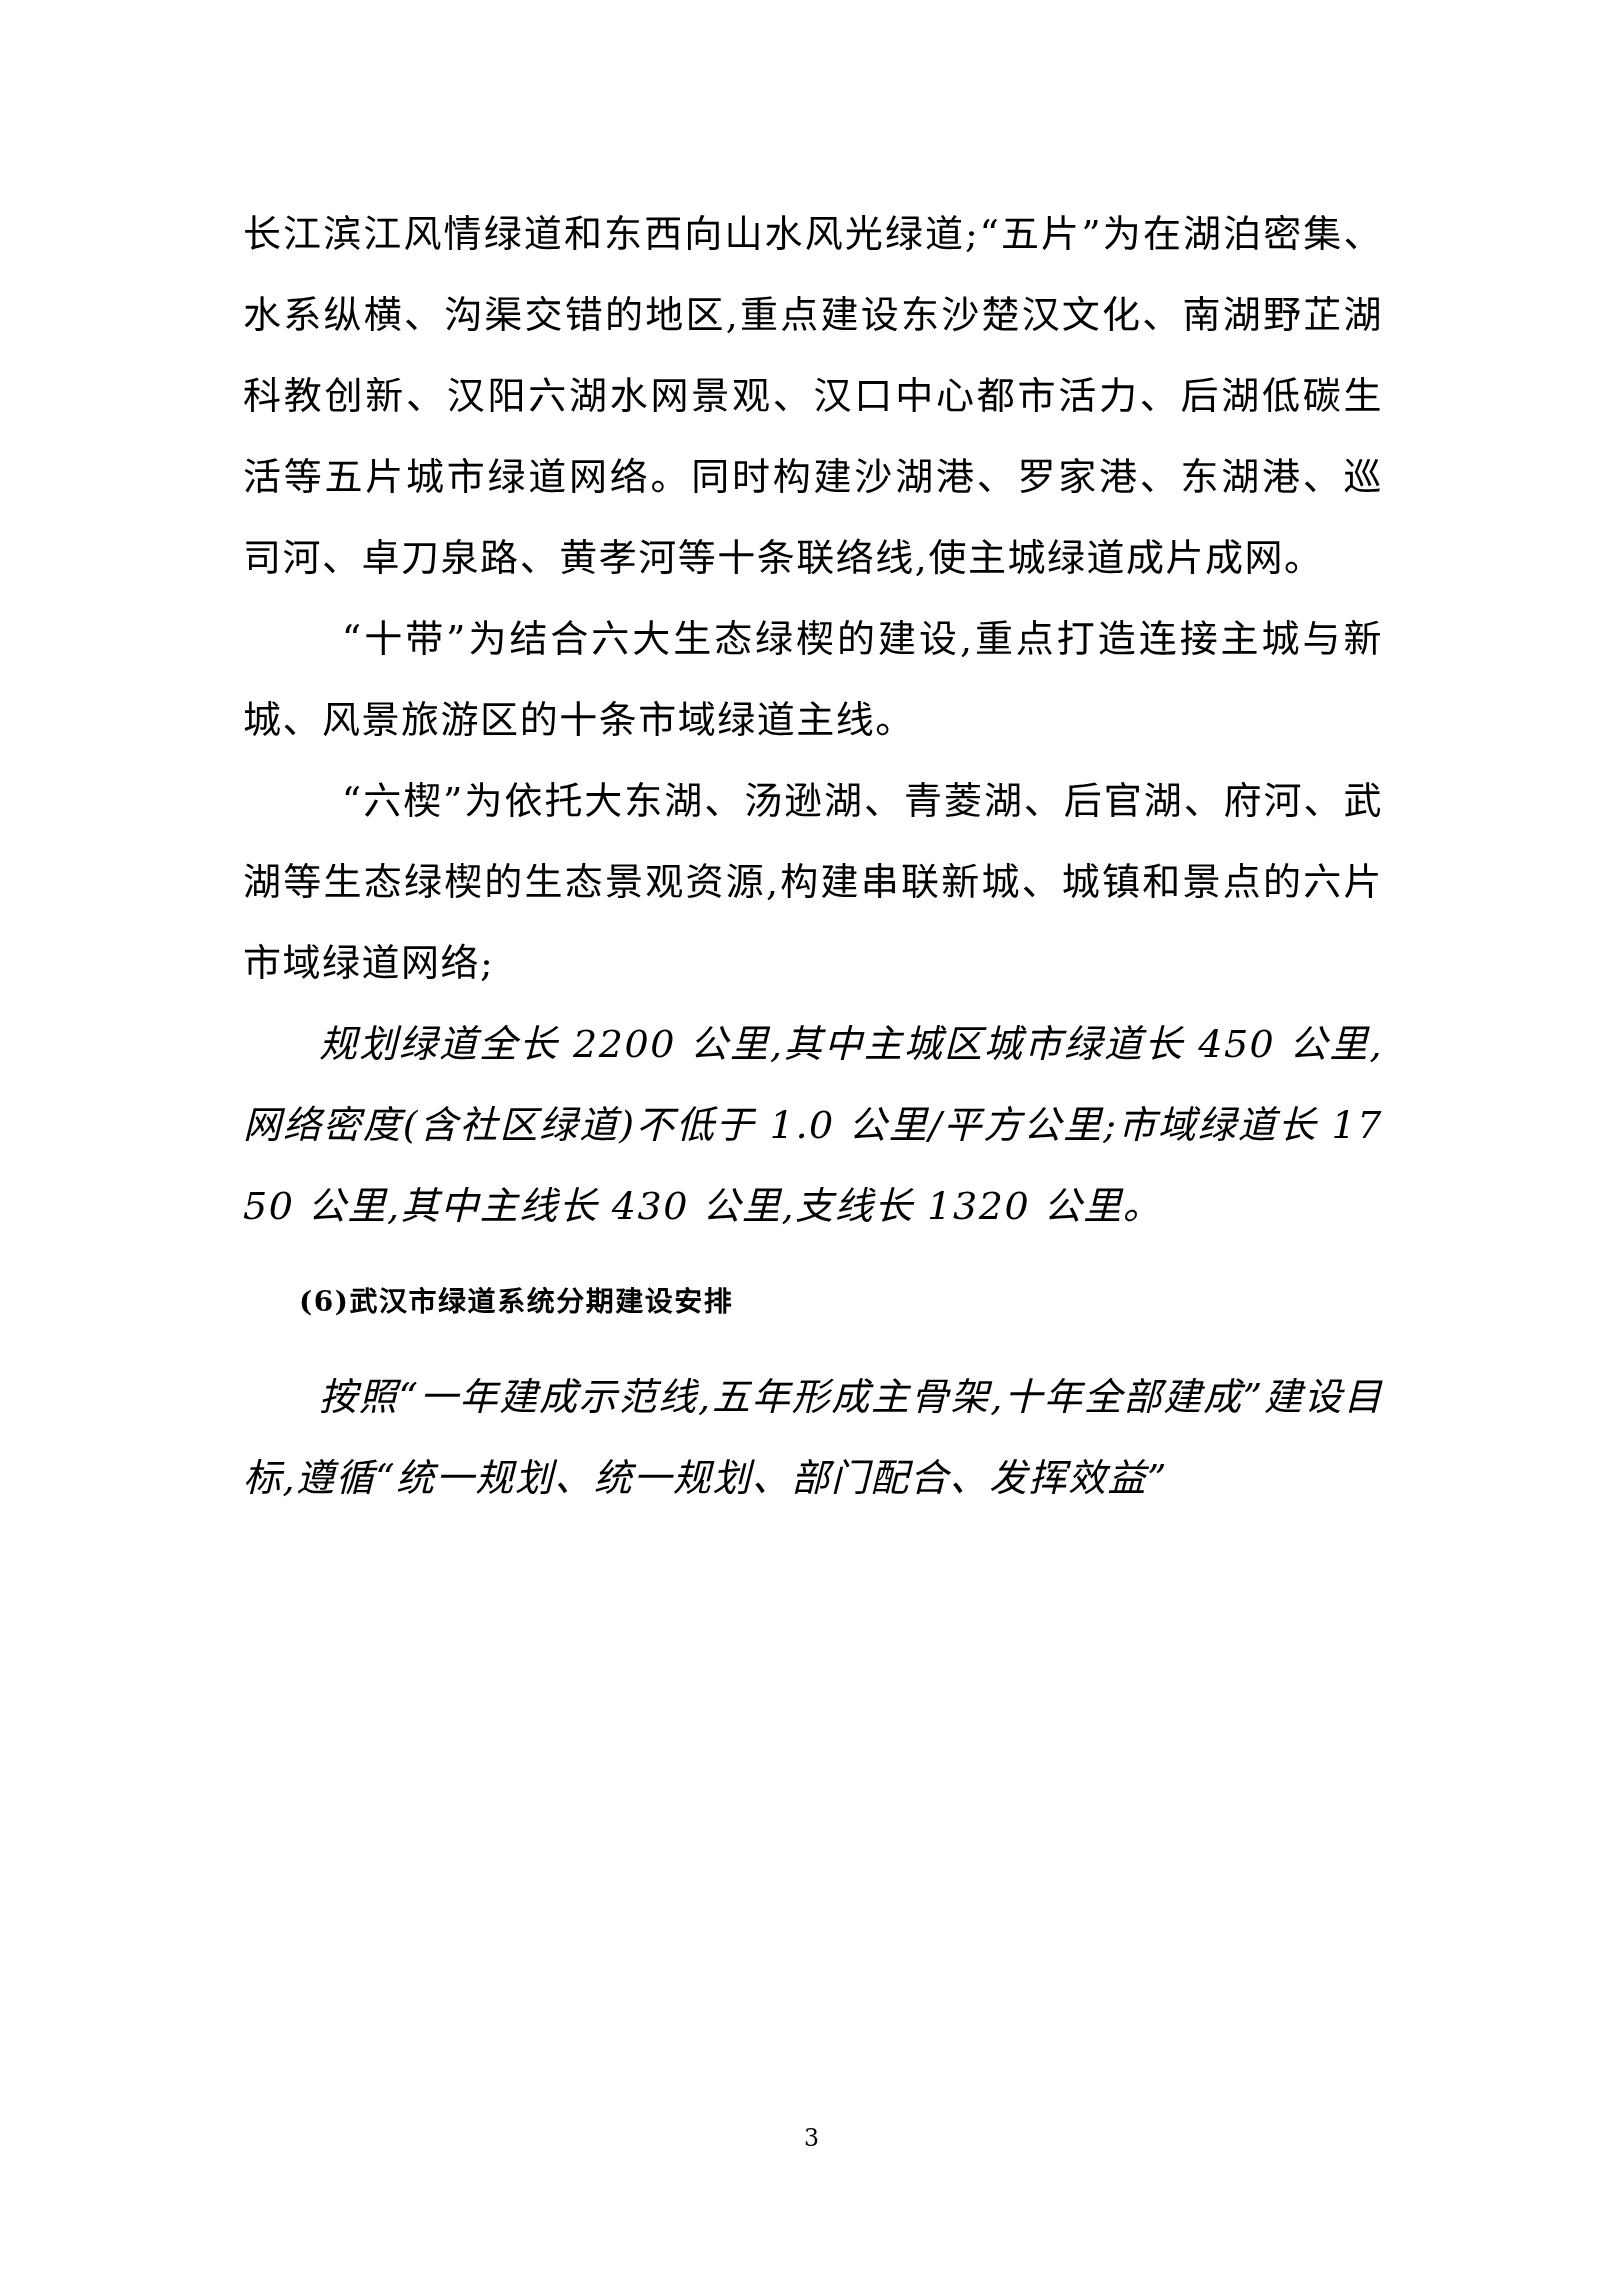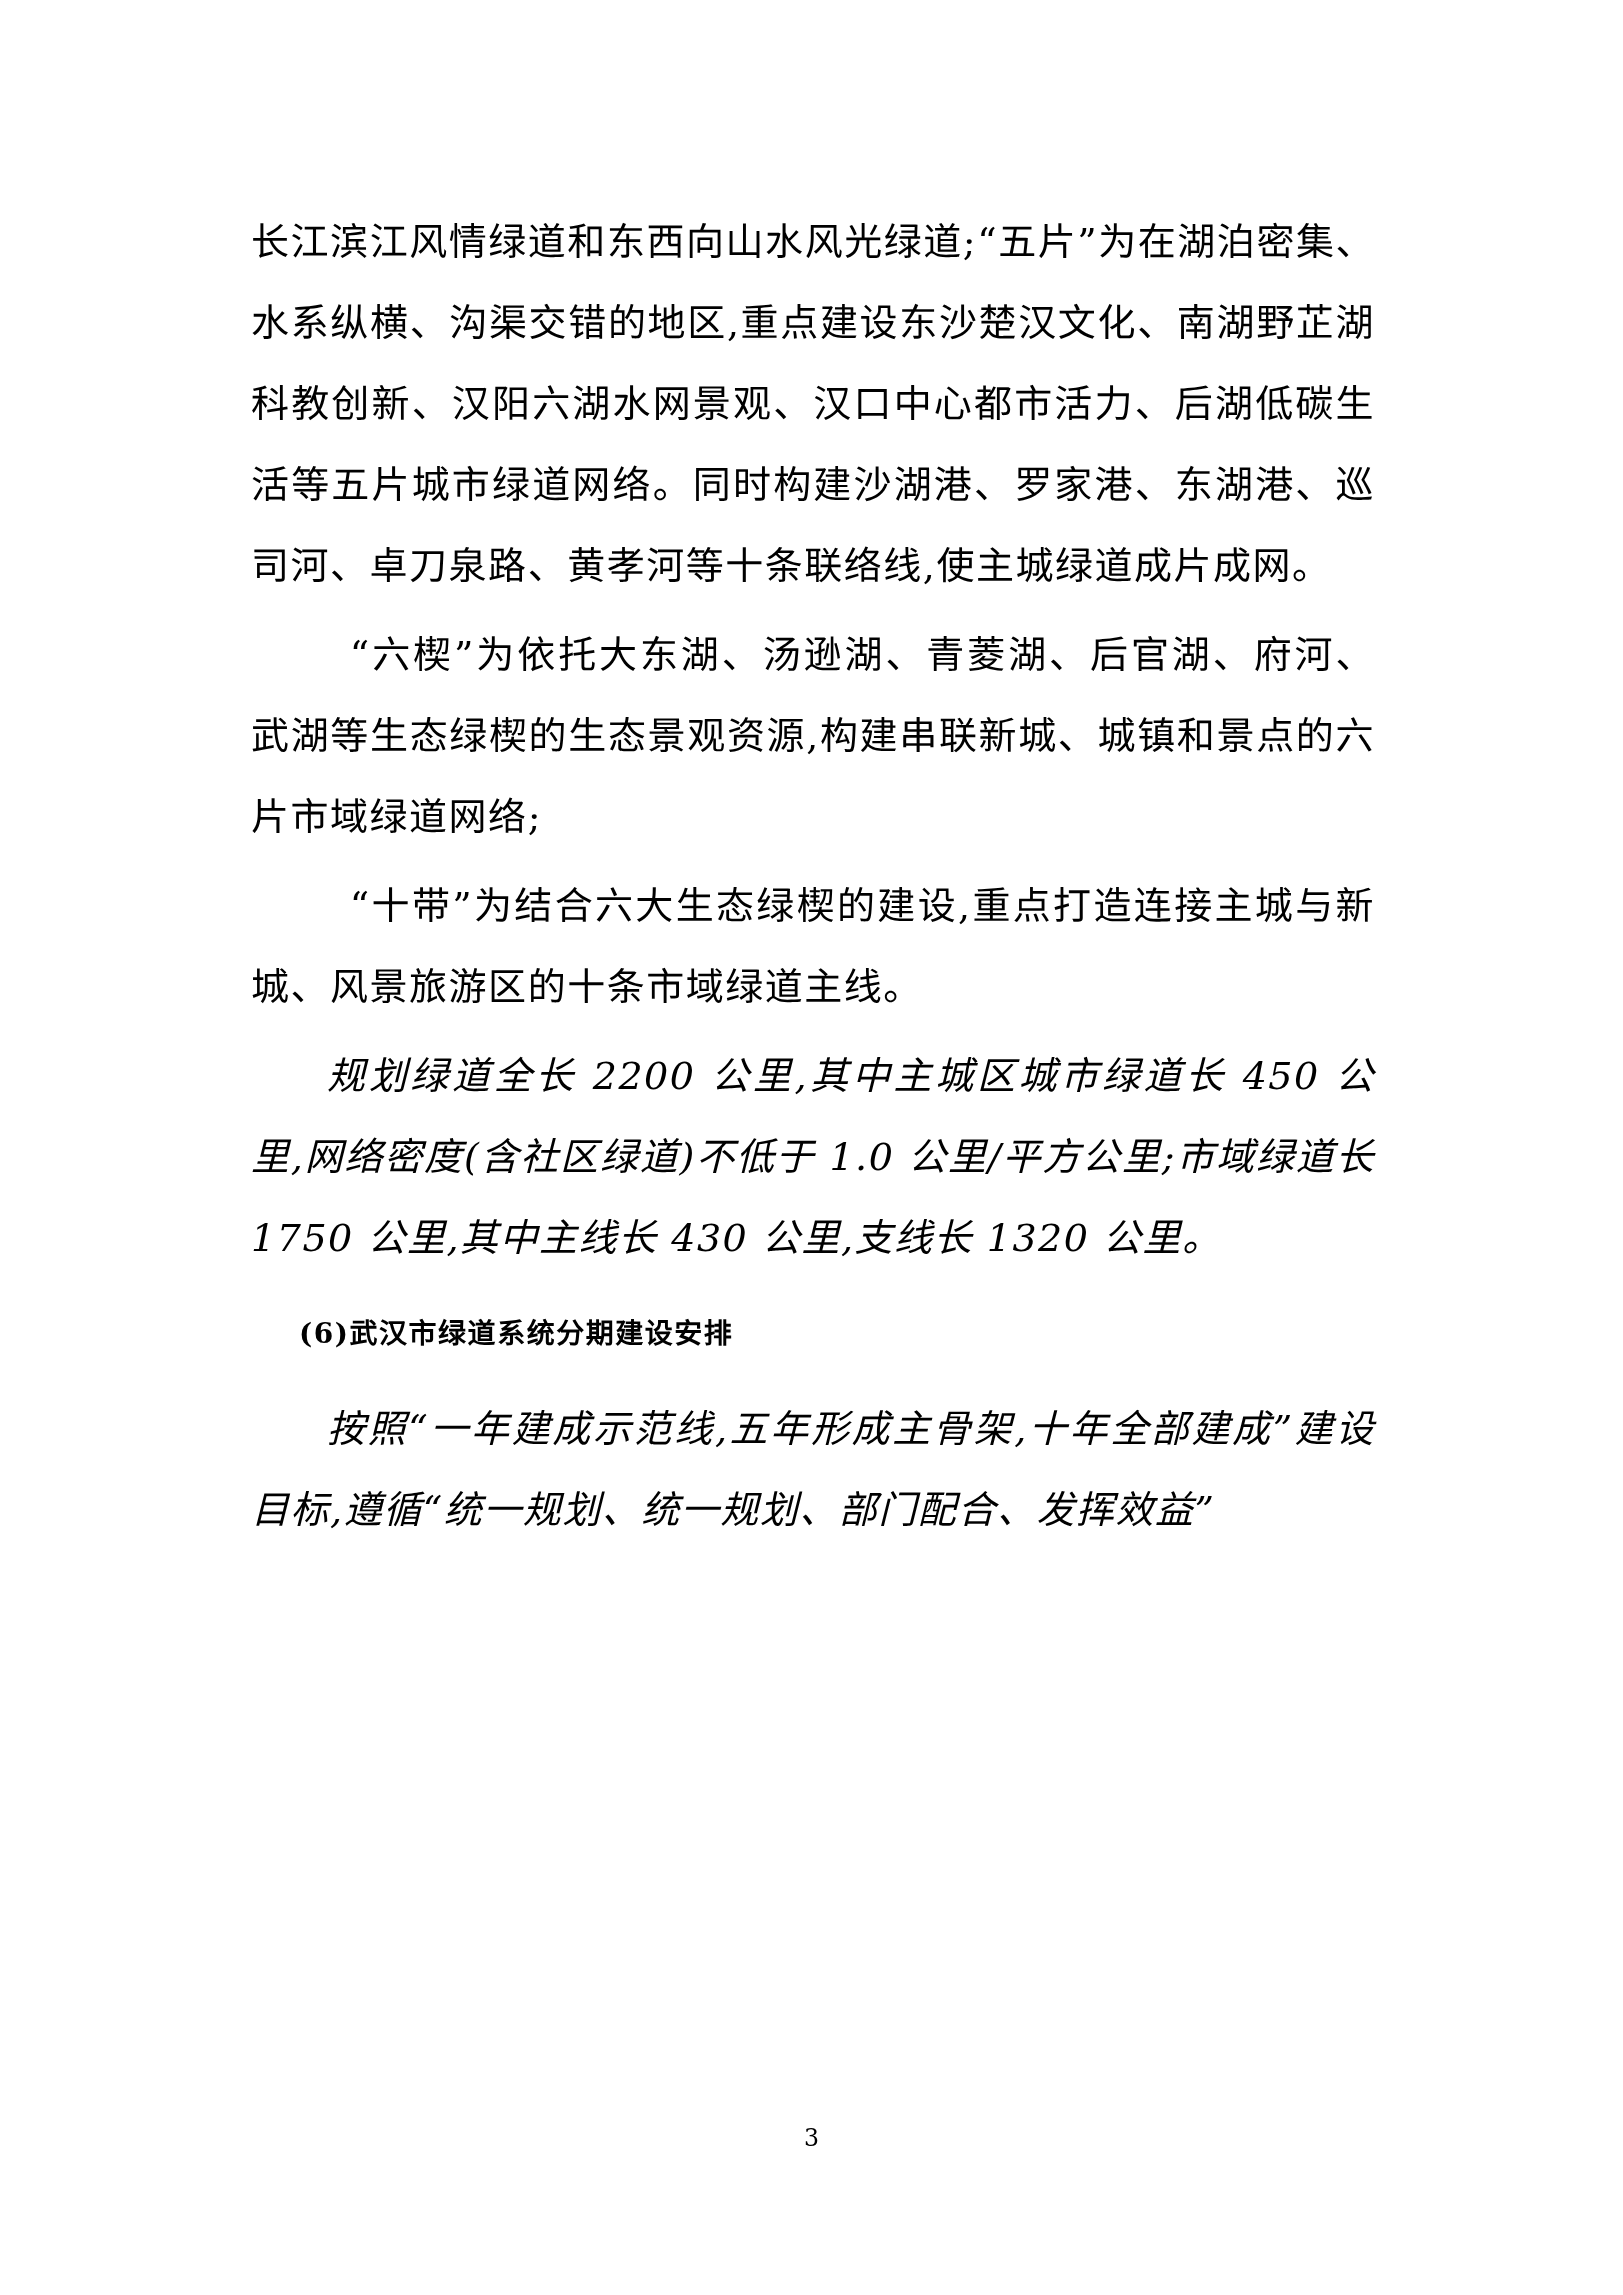--- a/index.html
+++ b/index.html
@@ -22,21 +22,21 @@
     top: 194px;
     width: 1140px;
     font-size: 38px;
     line-height: 81px;
     text-align: justify;
     text-justify: inter-ideograph;
     letter-spacing: 0.04em;
     word-break: break-all;
   }
   .content p {
-    margin: 8px;
+    margin: 0;
   }
   .indent-0 { text-indent: 0; }
   .indent-2 { text-indent: 2em; font-style: italic; }
   .indent-3 { text-indent: 2.6em; }
   .section-heading {
     margin: 14.4px 0 !important;
     font-weight: bold;
     text-indent: 2em;
     font-size: 28px;
     line-height: 81px;
@@ -51,22 +51,22 @@
     line-height: 31px;
     color: #000000;
   }
 </style>
 </head>
 <body>
 
 <div class="page">
   <div class="content">
     <p class="indent-0">长江滨江风情绿道和东西向山水风光绿道;“五片”为在湖泊密集、水系纵横、沟渠交错的地区,重点建设东沙楚汉文化、南湖野芷湖科教创新、汉阳六湖水网景观、汉口中心都市活力、后湖低碳生活等五片城市绿道网络。同时构建沙湖港、罗家港、东湖港、巡司河、卓刀泉路、黄孝河等十条联络线,使主城绿道成片成网。</p>
+    <p class="indent-3">“十带”为结合六大生态绿楔的建设,重点打造连接主城与新城、风景旅游区的十条市域绿道主线。</p>
     <p class="indent-3">“六楔”为依托大东湖、汤逊湖、青菱湖、后官湖、府河、武湖等生态绿楔的生态景观资源,构建串联新城、城镇和景点的六片市域绿道网络;</p>
-    <p class="indent-3">“十带”为结合六大生态绿楔的建设,重点打造连接主城与新城、风景旅游区的十条市域绿道主线。</p>
     <p class="indent-2">规划绿道全长 2200 公里,其中主城区城市绿道长 450 公里,网络密度(含社区绿道)不低于 1.0 公里/平方公里;市域绿道长 1750 公里,其中主线长 430 公里,支线长 1320 公里。</p>
     <p class="section-heading">(6)武汉市绿道系统分期建设安排</p>
     <p class="indent-2">按照“一年建成示范线,五年形成主骨架,十年全部建成”建设目标,遵循“统一规划、统一规划、部门配合、发挥效益”</p>
   </div>
 
   <div class="page-number">3</div>
 </div>
 
 
 </body></html>

